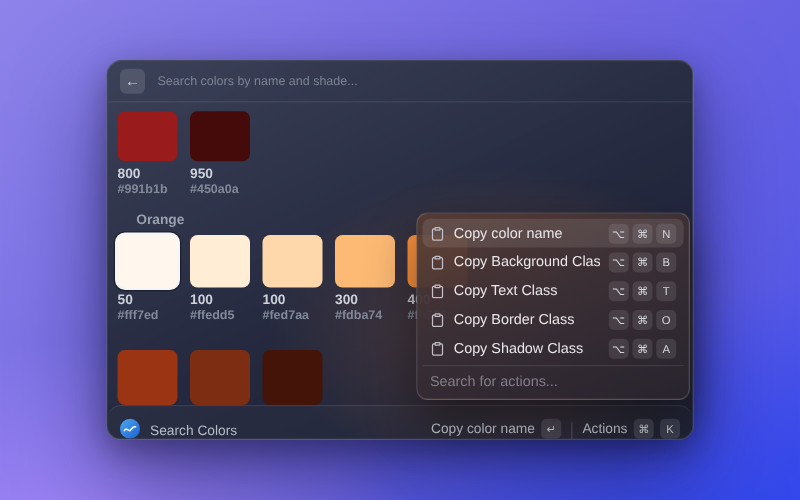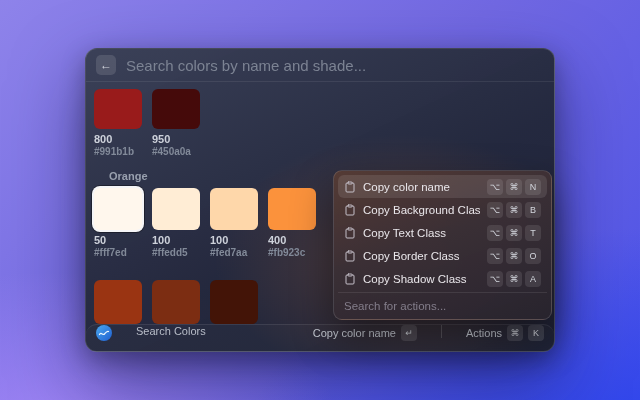--- a/index.html
+++ b/index.html
@@ -22,36 +22,36 @@
   }
   .glow{
     position:absolute; right:-40px; top:85px; width:380px; height:250px; border-radius:50%;
     background:radial-gradient(closest-side, rgba(230,125,55,.24), rgba(230,125,55,0)); pointer-events:none;
   }
 
   .searchbar{ display:flex; align-items:center; gap:10px; height:33px; padding:0 10px;
     border-bottom:1px solid rgba(255,255,255,.08); flex:0 0 auto; position:relative; z-index:1;}
   .back-btn{ width:20px; height:20px; border-radius:5px; background:rgba(255,255,255,.12);
     border:none; color:#d2d5dd; font-size:12px; line-height:19px; text-align:center; cursor:pointer; flex:0 0 auto;}
-  .search-input{ flex:1; background:transparent; border:none; outline:none; color:#e8eaef; font-size:15px;}
+  .search-input{ flex:1; background:transparent; border:none; outline:none; color:#e8eaef; font-size:10px;}
   .search-input::placeholder{ color:#7c8393; }
 
   .content{ position:relative; flex:1; padding:7px 8px 0; z-index:1;}
   .row{ display:flex; gap:10px; }
   .cell{ width:48px; flex:0 0 auto;font-weight:bold; }
   .swatch{ width:48px; height:40px; border-radius:6px; cursor:pointer;}
   .o-swatch{ height:42px; }
   .selected-ring{ box-shadow:0 0 0 2px #f5f5f7, 0 0 0 3px rgba(0,0,0,.35); }
   .shade{ margin-top:4px; font-size:11px; color:#cdd1da; }
   .hex{ margin-top:1px; font-size:10px; color:#828a99; }
   .section-title{ margin:13px 0 6px 15px; font-size:11px; color:#99a0ae; font-weight:700; }
   .bottom-row{ margin-top:22px; }
   .b-swatch{ height:44px; }
 
-  .footer{ flex:0 0 auto; height:27px; display:flex; align-items:flex-start; gap:24px; padding:0 10px;
+  .footer{ flex:0 0 auto; height:27px; display:flex; align-items:flex-end; gap:8px; padding:0 10px;
     border-top:1px solid rgba(255,255,255,.09); background:rgba(255,255,255,.02); position:relative; z-index:1;border-radius:11px;}
   .app-icon{ width:16px; height:16px; flex:0 0 auto; display:inline-flex;}
   .app-name{ font-size:11px; color:#b7bcc7; }
   .spacer{ flex:1; }
   .f-btn{ display:flex; align-items:center; gap:5px; background:transparent; border:none; cursor:pointer;}
   .f-label{ font-size:11px; color:#c6cad3; }
   .key{ min-width:16px; height:16px; padding:0 3px; border-radius:4px; background:rgba(255,255,255,.13);
     color:#d3d6dd; font-size:9px; display:inline-flex; align-items:center; justify-content:center;}
   .f-div{ width:1px; height:13px; background:rgba(255,255,255,.18); }
 
@@ -115,20 +115,25 @@
           <div class="swatch o-swatch" style="background: rgb(255, 237, 213);"></div>
           <div class="shade">100</div>
           <div class="hex">#ffedd5</div>
         </div>
         <div class="cell">
           <div class="swatch o-swatch" style="background: rgb(254, 215, 170);"></div>
           <div class="shade">100</div>
           <div class="hex">#fed7aa</div>
         </div>
         <div class="cell">
+          <div class="swatch o-swatch" style="background: rgb(253, 186, 116);"></div>
+          <div class="shade">300</div>
+          <div class="hex">#fdba74</div>
+        </div>
+        <div class="cell">
           <div class="swatch o-swatch" style="background: rgb(251, 146, 60);"></div>
           <div class="shade">400</div>
           <div class="hex">#fb923c</div>
         </div>
       </div>
 
       <div class="row bottom-row">
         <div class="cell">
           <div class="swatch b-swatch" style="background: rgb(154, 52, 18);"></div>
         </div>

